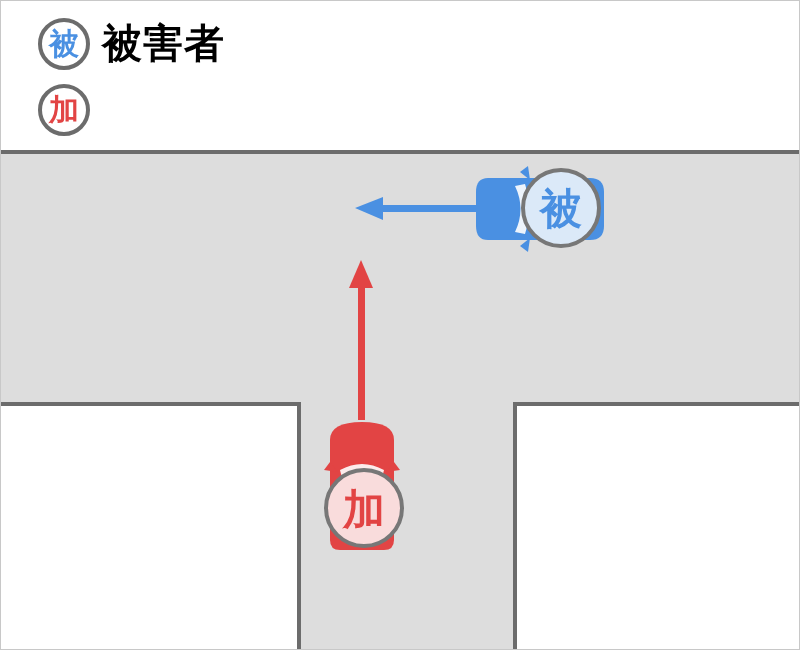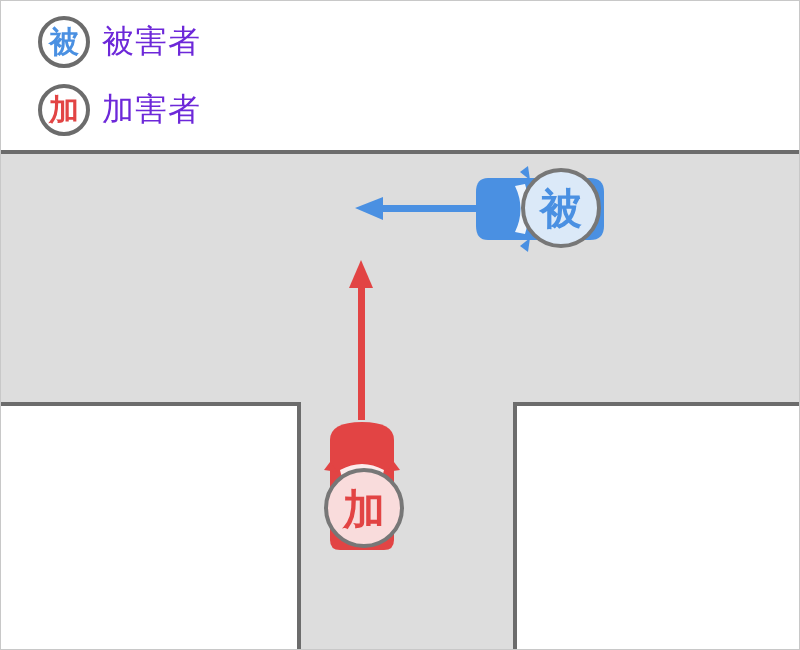--- a/index.html
+++ b/index.html
@@ -1,21 +1,21 @@
 <!DOCTYPE html>
 <html><head>
 <meta charset="utf-8">
 <style>
   html, body { margin:0; padding:0; background:#fff; }
   body { width:800px; height:650px; position:relative; overflow:hidden; font-family:"DejaVu Sans", sans-serif; }
   .frame { position:absolute; left:0; top:0; width:798px; height:648px; border:1px solid #c8c8c8; background:#fff; }
   .legend-row { position:absolute; left:38px; display:flex; align-items:center; }
   .legend-badge { width:52px; height:52px; box-sizing:border-box; border:4px solid #6c6c6c; border-radius:50%; background:#fff;
     display:flex; align-items:center; justify-content:center; font-weight:bold; font-size:30px; line-height:1; }
-  .legend-label { margin-left:12px; font-size:32px; font-weight:normal; color:#6d28d9; letter-spacing:1px; }
+  .legend-label { margin-left:12px; font-size:40px; font-weight:bold; color:#000000; letter-spacing:1px; }
   svg.scene { position:absolute; left:0; top:0; }
 </style>
 </head>
 <body>
 
 <div class="frame"></div>
 
 <svg class="scene" width="800" height="650" viewBox="0 0 800 650">
 
   <rect x="1" y="152" width="798" height="252" fill="#dddddd"></rect>
@@ -53,14 +53,13 @@
   </g>
   <text x="364" y="524" text-anchor="middle" font-family="DejaVu Sans, sans-serif" font-size="42" font-weight="bold" fill="#e24444">加</text>
 </svg>
 
 <div class="legend-row" style="top:16px;">
   <div class="legend-badge" style="color:#4a90e2;">被</div>
   <div class="legend-label">被害者</div>
 </div>
 <div class="legend-row" style="top:84px;">
   <div class="legend-badge" style="color:#e24444;">加</div>
-  <div class="legend-label">加害者</div>
 </div>
 
 </body></html>

